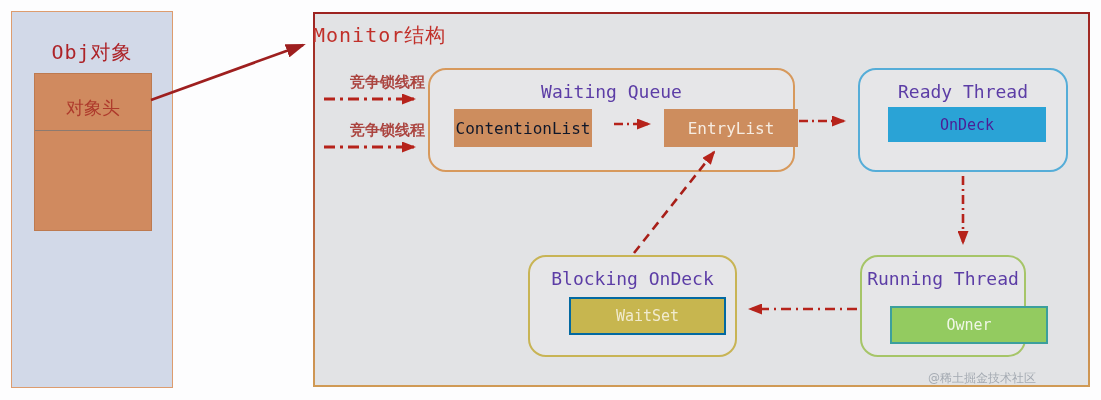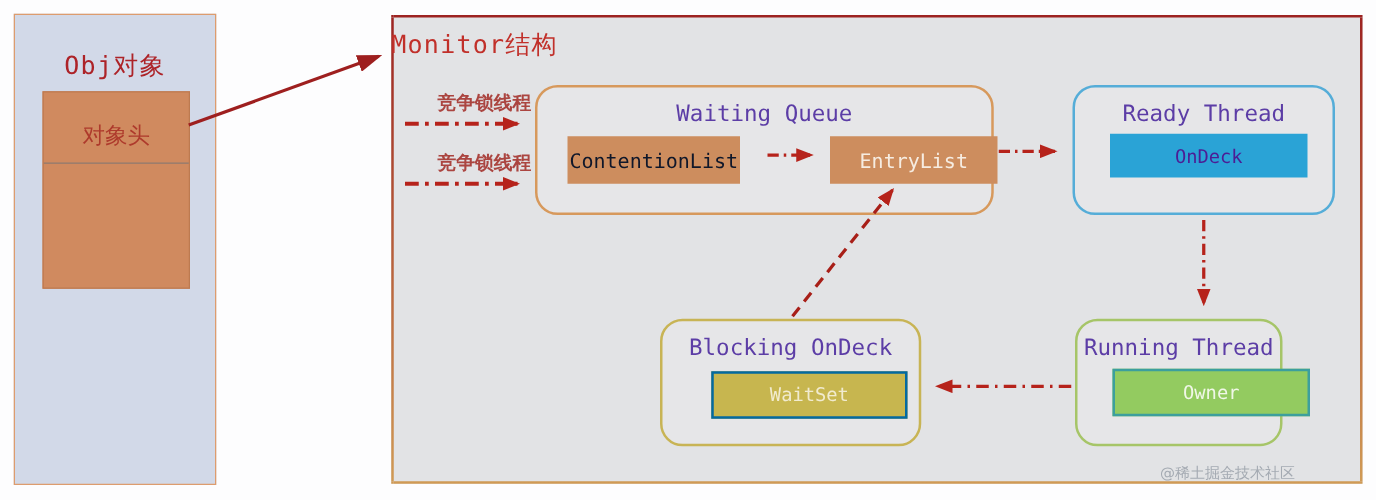--- a/index.html
+++ b/index.html
@@ -66,21 +66,21 @@
 
   .item {
     position:absolute; display:flex; align-items:center; justify-content:center;
     font-size:16px;
   }
   .item.contention { left:24px;  top:39px; width:138px; height:38px; background:#cd8d5e; color:#0f172a; }
   .item.entry      { left:234px; top:39px; width:134px; height:38px; background:#cd8d5e; color:#f6ece1; }
   .item.ondeck     { left:28px;  top:37px; width:158px; height:35px; background:#2aa3d6; color:#4c1d95; font-size:15px; }
   .item.waitset    { left:27px;  top:40px; width:157px; height:38px; background:#c7b64f; color:#f1ebcf;
                      border:2px solid #0369a1; font-size:15px;margin-left:12px; }
-  .item.owner      { left:28px;  top:38px; width:158px; height:38px; background:#93cb60; color:#f0f7e7;
+  .item.owner      { left:28px;  top:49px; width:158px; height:38px; background:#93cb60; color:#f0f7e7;
                      border:2px solid #3c9f9d; font-size:15px; }
 
   
   .arrows { position:absolute; left:0; top:0; width:1101px; height:400px; pointer-events:none; }
 
   
   .watermark {
     position:absolute; left:928px; top:370px; width:170px;
     font-family:"DejaVu Sans","Liberation Sans",sans-serif;
     font-size:12px; color:#9aa1aa; opacity:.85; white-space:nowrap;

